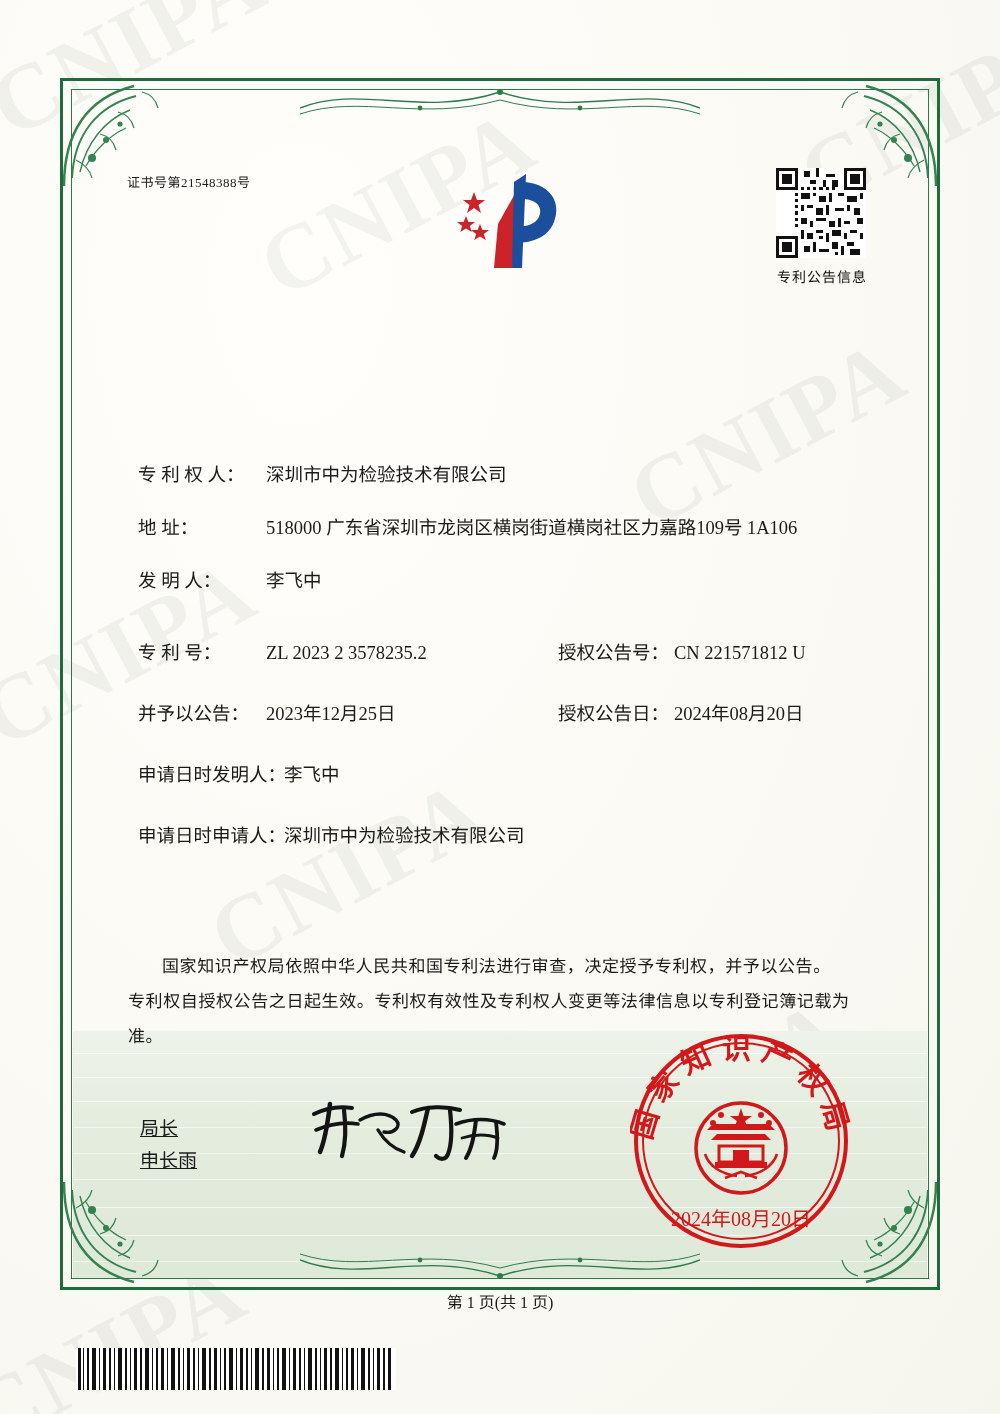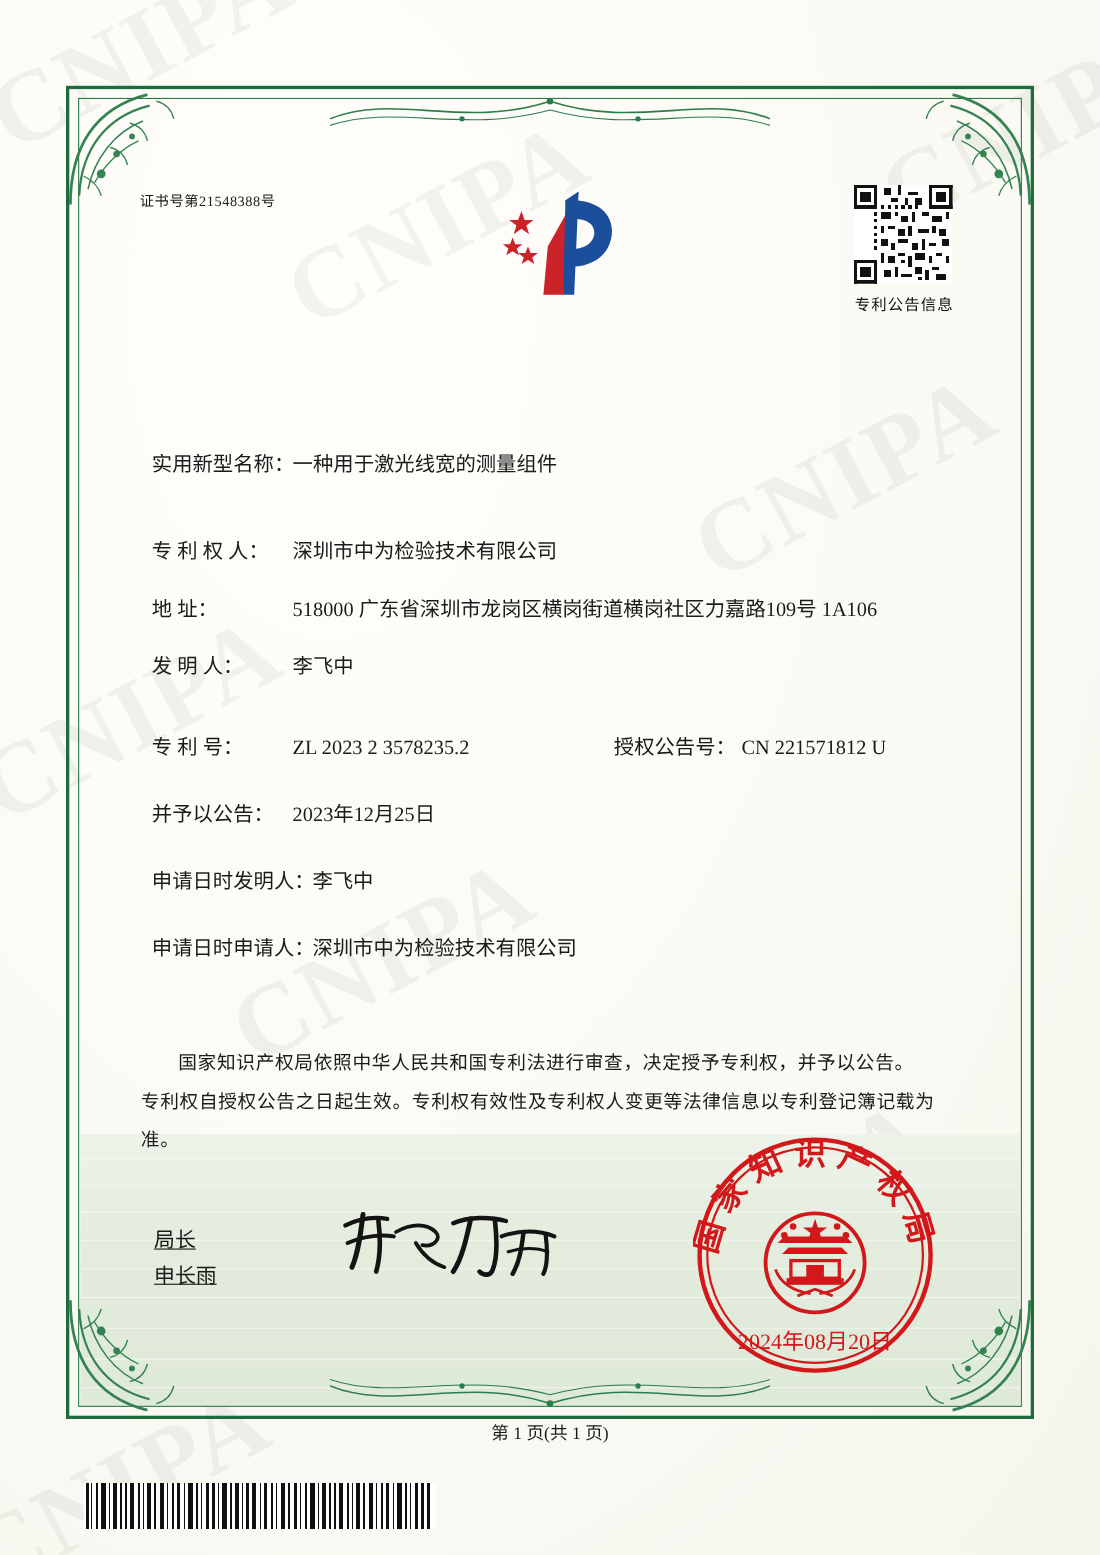--- a/index.html
+++ b/index.html
@@ -451,23 +451,20 @@
         <rect x="19" y="27" width="1" height="1"></rect>
           <rect x="14" y="22" width="1" height="1"></rect>
       </g>
     </svg>
     <div class="qr-label">专利公告信息</div>
   </div>
 
 
   <div class="fields">
 
-    <div class="frow">
-      <span class="flabel">实用新型名称：</span><span class="fval">一种用于激光线宽的测量组件</span>
-    </div>
 
     <div class="frow" style="margin-top:52px">
       <span class="flabel">专 利 权 人：</span><span class="fval">深圳市中为检验技术有限公司</span>
     </div>
 
     <div class="frow" style="white-space:normal;">
       <span class="flabel">地        址：</span><span class="fval wrap">518000 广东省深圳市龙岗区横岗街道横岗社区力嘉路109号 1A106</span>
     </div>
 
     <div class="frow">
@@ -476,20 +473,23 @@
 
     <div class="frow" style="margin-top:46px">
       <span class="flabel">专 利 号：</span><span class="fval">ZL 2023 2 3578235.2</span>
       <span class="col2">
         <span class="flabel">授权公告号：</span><span class="fval">CN 221571812 U</span>
       </span>
     </div>
 
     <div class="frow" style="margin-top:34px">
       <span class="flabel">并予以公告：</span><span class="fval">2023年12月25日</span>
+      <span class="col2">
+        <span class="flabel">授权公告日：</span><span class="fval">2024年08月20日</span>
+      </span>
     </div>
 
     <div class="frow" style="margin-top:34px">
       <span class="flabel" style="width:146px">申请日时发明人：</span><span class="fval">李飞中</span>
     </div>
 
     <div class="frow" style="margin-top:34px">
       <span class="flabel" style="width:146px">申请日时申请人：</span><span class="fval">深圳市中为检验技术有限公司</span>
     </div>
   </div>

